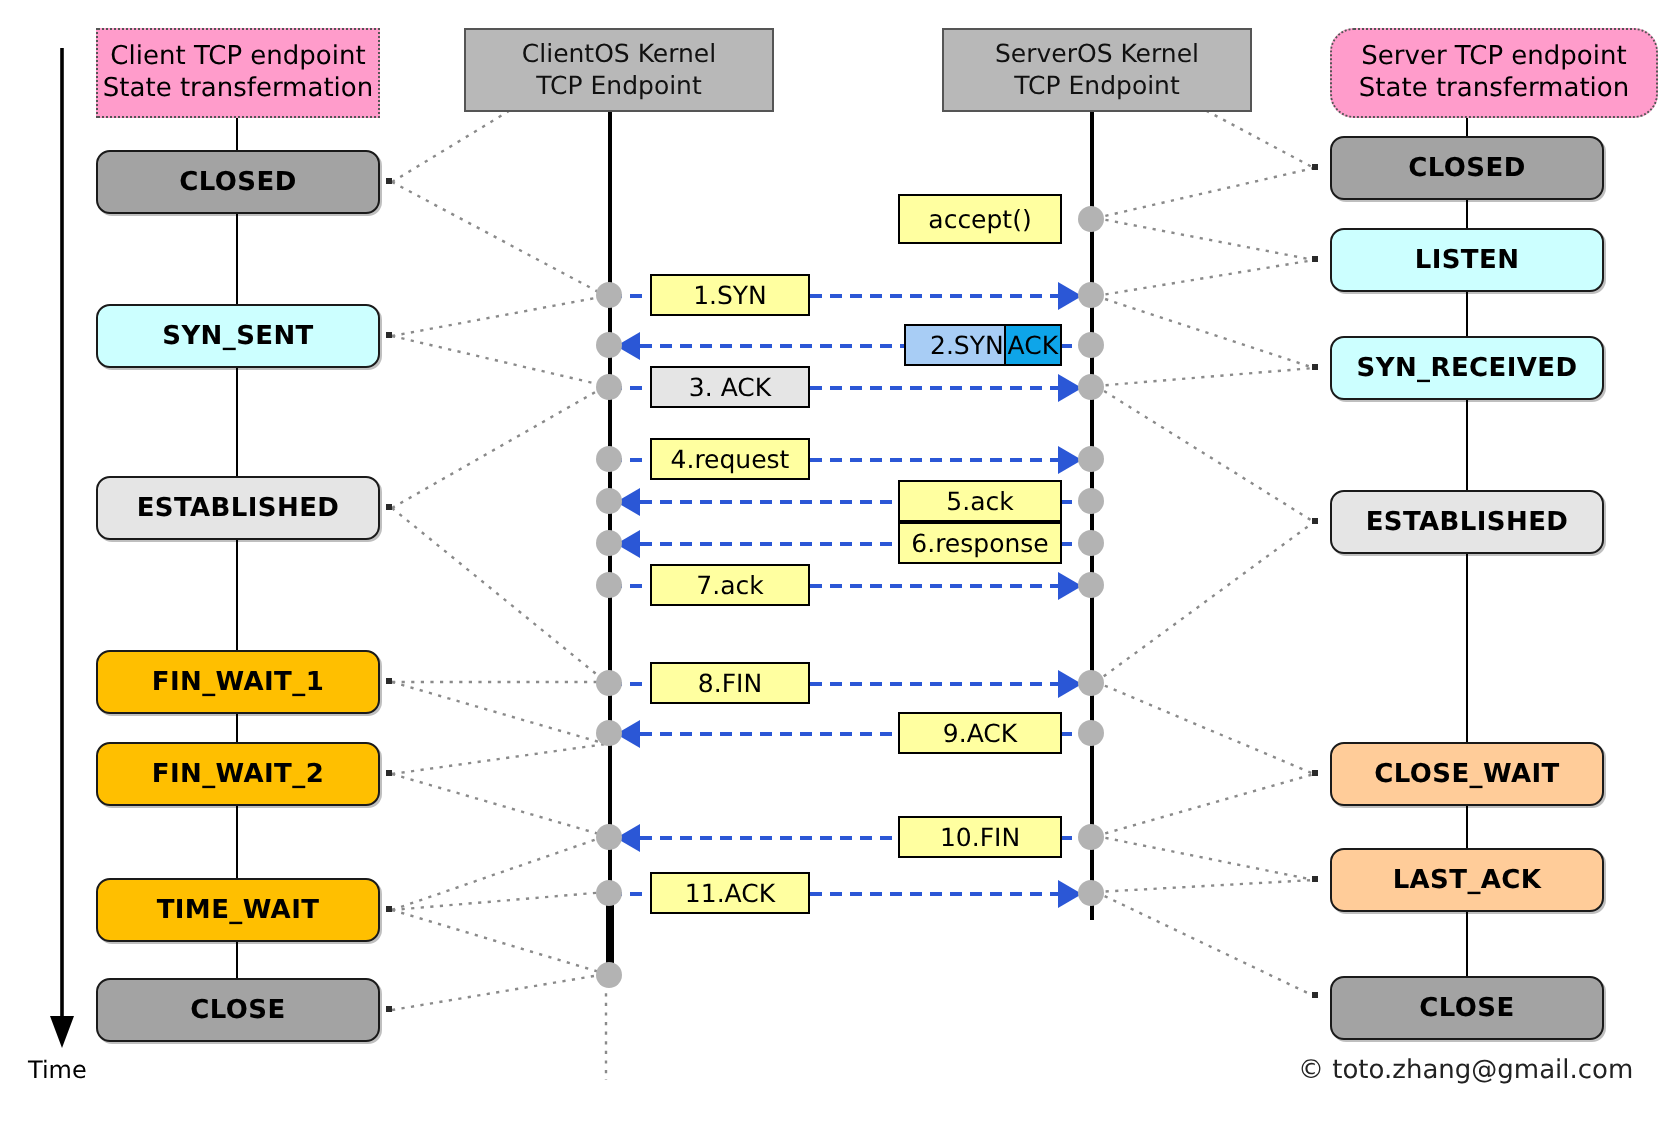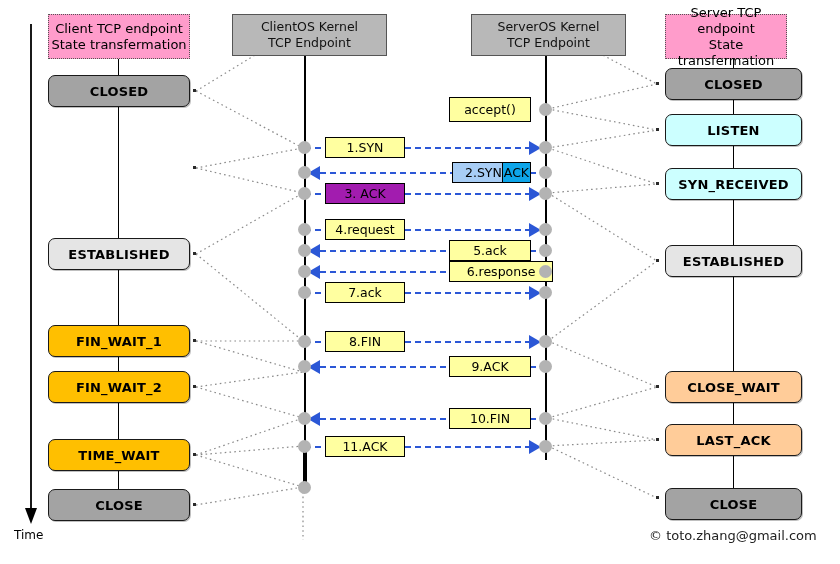--- a/index.html
+++ b/index.html
@@ -39,21 +39,21 @@
   .lifeline{background:#000;width:1.6px;}
   .statespine{background:#000;width:1.3px;}
   .thickseg{background:#000;width:4px;}
   .dot{width:13px;height:13px;border-radius:50%;background:#b3b3b3;}
 
   
   .msg{
     border:1.4px solid #000;display:flex;align-items:center;justify-content:center;
     font-size:12.5px;color:#000;background:#ffffa0;height:21px;
   }
-  .msg.blue{background:#a21caf;}
+  .msg.blue{background:#e5e5e5;}
   .msg-split{border:1.4px solid #000;display:flex;height:21px;align-items:stretch;}
   .msg-split > span{display:flex;align-items:center;justify-content:center;font-size:12.5px;color:#000;}
   .msg-split .p1{background:#a8cdf5;border-right:1.4px solid #000;padding-left:12px;}
   .msg-split .p2{background:#0ea5e9;}
 
   
   .dash{height:0;border-top:2px dashed #2b57d6;}
   .arrow-r{width:0;height:0;border-top:7px solid transparent;border-bottom:7px solid transparent;border-left:12px solid #2b57d6;}
   .arrow-l{width:0;height:0;border-top:7px solid transparent;border-bottom:7px solid transparent;border-right:12px solid #2b57d6;}
 
@@ -146,29 +146,32 @@
   <div class="abs hdr-gray" style="left:232px;top:14px;width:155px;height:42px;">
     <div>ClientOS Kernel</div>
     <div>TCP Endpoint</div>
   </div>
 
   <div class="abs hdr-gray" style="left:471px;top:14px;width:155px;height:42px;">
     <div>ServerOS Kernel</div>
     <div>TCP Endpoint</div>
   </div>
 
-  <div class="abs hdr-pink" style="left:665px;top:14px;width:122px;height:45px;">
+  <div class="abs hdr-pink" style="left:665px;top:14px;width:164px;height:45px;border-radius:12px;">
     <div>Server TCP endpoint</div>
     <div>State transfermation</div>
   </div>
 
   <div class="abs statespine" style="left:118px;top:59px;height:460px;"></div>
 
   <div class="abs state c-gray" style="left:48px;top:75px;width:142px;height:32px;">
     <span>CLOSED</span>
+    </div>
+  <div class="abs state c-cyan" style="left:48px;top:152px;width:142px;height:32px;">
+    <span>SYN_SENT</span>
     </div>
   <div class="abs state c-green" style="left:48px;top:238px;width:142px;height:32px;">
     <span>ESTABLISHED</span>
     </div>
   <div class="abs state c-orange" style="left:48px;top:325px;width:142px;height:32px;">
     <span>FIN_WAIT_1</span>
     </div>
   <div class="abs state c-orange" style="left:48px;top:371px;width:142px;height:32px;">
     <span>FIN_WAIT_2</span>
     </div>
@@ -238,21 +241,21 @@
   </div>
 
   <div class="abs dash" style="left:320px;top:250px;width:226px;"></div>
   <div class="abs arrow-l" style="left:308px;top:244px;"></div>
   <div class="abs msg" style="left:449px;top:240px;width:82px;">
     <span>5.ack</span>
   </div>
 
   <div class="abs dash" style="left:320px;top:271px;width:226px;"></div>
   <div class="abs arrow-l" style="left:308px;top:265px;"></div>
-  <div class="abs msg" style="left:449px;top:261px;width:104px;">
+  <div class="abs msg" style="left:449px;top:261px;width:82px;">
     <span>6.response</span>
   </div>
 
   <div class="abs dash" style="left:305px;top:292px;width:226px;"></div>
   <div class="abs arrow-r" style="left:529px;top:286px;"></div>
   <div class="abs msg" style="left:325px;top:282px;width:80px;">
     <span>7.ack</span>
   </div>
 
   <div class="abs dash" style="left:305px;top:341px;width:226px;"></div>

